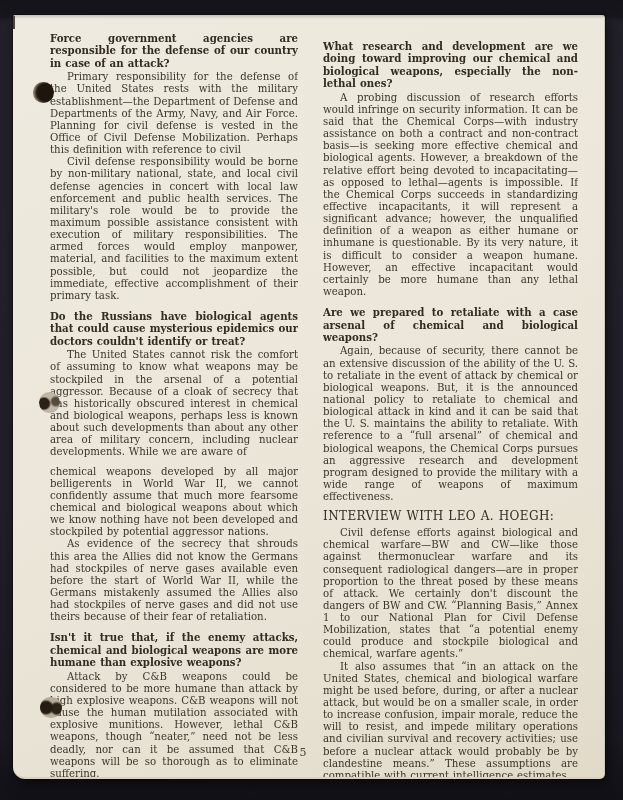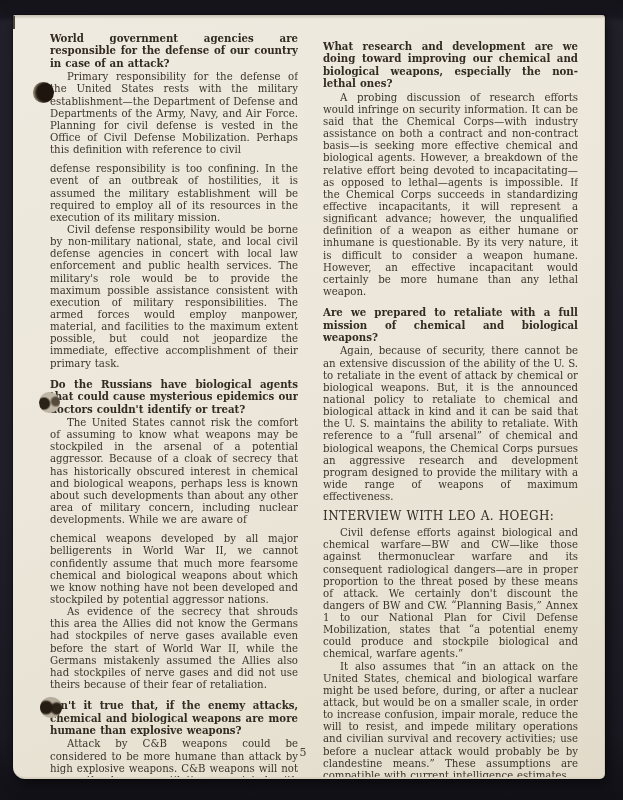--- a/index.html
+++ b/index.html
@@ -74,35 +74,34 @@
   }
 </style>
 </head>
 <body>
 
 <div class="scene">
   <div class="paper">
     <div class="edge-mark"></div>
     <div class="columns">
       <div class="col col-left">
-          <div class="blk-q">World government agencies are responsible for the defense of our country in case of an attack?</div>
+          <div class="blk-q">Force government agencies are responsible for the defense of our country in case of an attack?</div>
           <div class="blk-p">Primary responsibility for the defense of the United States rests with the military establishment—the Department of Defense and Departments of the Army, Navy, and Air Force. Planning for civil defense is vested in the Office of Civil Defense Mobilization. Perhaps this definition with reference to civil</div>
-          <div class="blk-pf">defense responsibility is too confining. In the event of an outbreak of hostilities, it is assumed the military establishment will be required to employ all of its resources in the execution of its military mission.</div>
           <div class="blk-p">Civil defense responsibility would be borne by non-military national, state, and local civil defense agencies in concert with local law enforcement and public health services. The military's role would be to provide the maximum possible assistance consistent with execution of military responsibilities. The armed forces would employ manpower, material, and facilities to the maximum extent possible, but could not jeopardize the immediate, effective accomplishment of their primary task.</div>
           <div class="blk-q">Do the Russians have biological agents that could cause mysterious epidemics our doctors couldn't identify or treat?</div>
           <div class="blk-p">The United States cannot risk the comfort of assuming to know what weapons may be stockpiled in the arsenal of a potential aggressor. Because of a cloak of secrecy that has historically obscured interest in chemical and biological weapons, perhaps less is known about such developments than about any other area of military concern, including nuclear developments. While we are aware of</div>
           <div class="blk-pf">chemical weapons developed by all major belligerents in World War II, we cannot confidently assume that much more fearsome chemical and biological weapons about which we know nothing have not been developed and stockpiled by potential aggressor nations.</div>
           <div class="blk-p">As evidence of the secrecy that shrouds this area the Allies did not know the Germans had stockpiles of nerve gases available even before the start of World War II, while the Germans mistakenly assumed the Allies also had stockpiles of nerve gases and did not use theirs because of their fear of retaliation.</div>
           <div class="blk-q">Isn't it true that, if the enemy attacks, chemical and biological weapons are more humane than explosive weapons?</div>
           <div class="blk-p">Attack by C&amp;B weapons could be considered to be more humane than attack by high explosive weapons. C&amp;B weapons will not cause the human mutilation associated with explosive munitions. However, lethal C&amp;B weapons, though “neater,” need not be less deadly, nor can it be assumed that C&amp;B weapons will be so thorough as to eliminate suffering.</div>
         </div>
       <div class="col col-right">
           <div class="blk-q">What research and development are we doing toward improving our chemical and biological weapons, especially the non-lethal ones?</div>
           <div class="blk-p">A probing discussion of research efforts would infringe on security information. It can be said that the Chemical Corps—with industry assistance on both a contract and non-contract basis—is seeking more effective chemical and biological agents. However, a breakdown of the relative effort being devoted to incapacitating—as opposed to lethal—agents is impossible. If the Chemical Corps succeeds in standardizing effective incapacitants, it will represent a significant advance; however, the unqualified definition of a weapon as either humane or inhumane is questionable. By its very nature, it is difficult to consider a weapon humane. However, an effective incapacitant would certainly be more humane than any lethal weapon.</div>
-          <div class="blk-q">Are we prepared to retaliate with a full mission of chemical and biological weapons?</div>
+          <div class="blk-q">Are we prepared to retaliate with a case arsenal of chemical and biological weapons?</div>
           <div class="blk-p">Again, because of security, there cannot be an extensive discussion of the ability of the U. S. to retaliate in the event of attack by chemical or biological weapons. But, it is the announced national policy to retaliate to chemical and biological attack in kind and it can be said that the U. S. maintains the ability to retaliate. With reference to a “full arsenal” of chemical and biological weapons, the Chemical Corps pursues an aggressive research and development program designed to provide the military with a wide range of weapons of maximum effectiveness.</div>
           <div class="blk-h">INTERVIEW WITH LEO A. HOEGH:</div>
           <div class="blk-p">Civil defense efforts against biological and chemical warfare—BW and CW—like those against thermonuclear warfare and its consequent radiological dangers—are in proper proportion to the threat posed by these means of attack. We certainly don't discount the dangers of BW and CW. “Planning Basis,” Annex 1 to our National Plan for Civil Defense Mobilization, states that “a potential enemy could produce and stockpile biological and chemical, warfare agents.”</div>
           <div class="blk-p">It also assumes that “in an attack on the United States, chemical and biological warfare might be used before, during, or after a nuclear attack, but would be on a smaller scale, in order to increase confusion, impair morale, reduce the will to resist, and impede military operations and civilian survival and recovery activities; use before a nuclear attack would probably be by clandestine means.” These assumptions are compatible with current intelligence estimates.</div>
         </div>
     </div>
     <div class="page-number">5</div>
     <div class="hole hole-1"></div>
     <div class="hole hole-2"></div>
     <div class="hole hole-3"></div>

